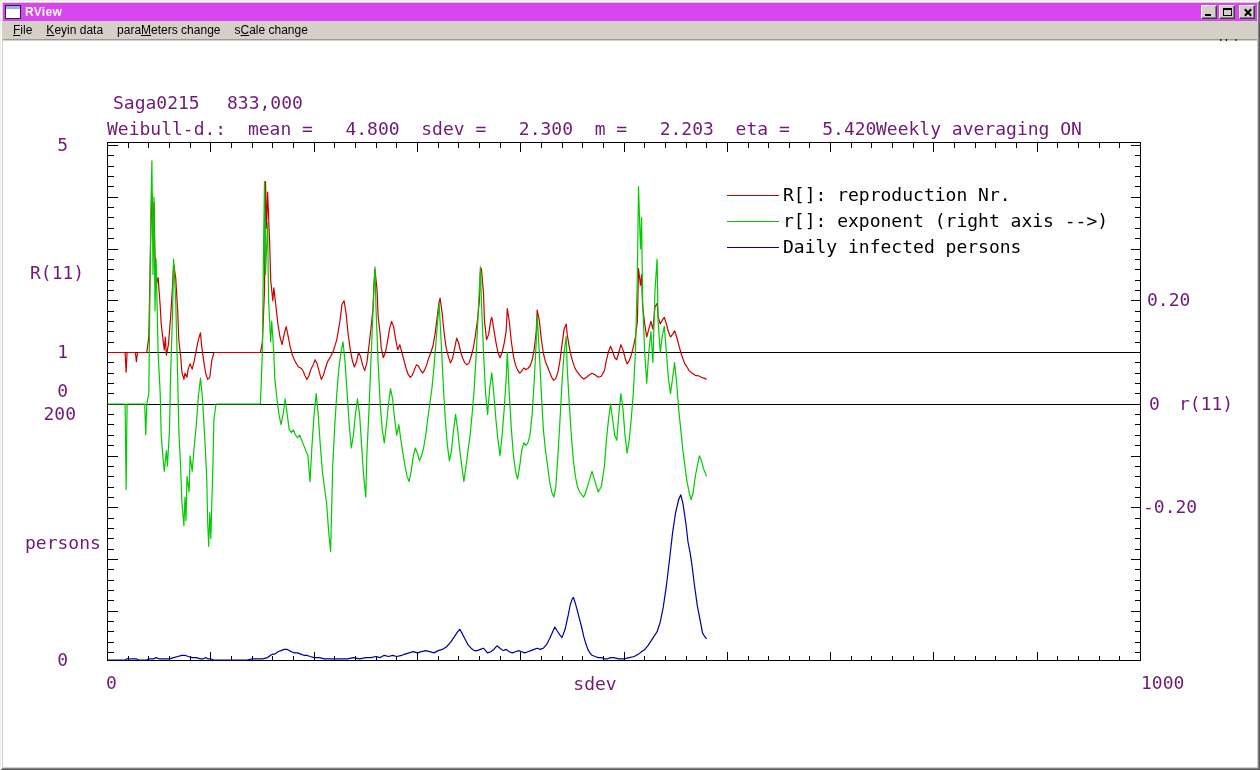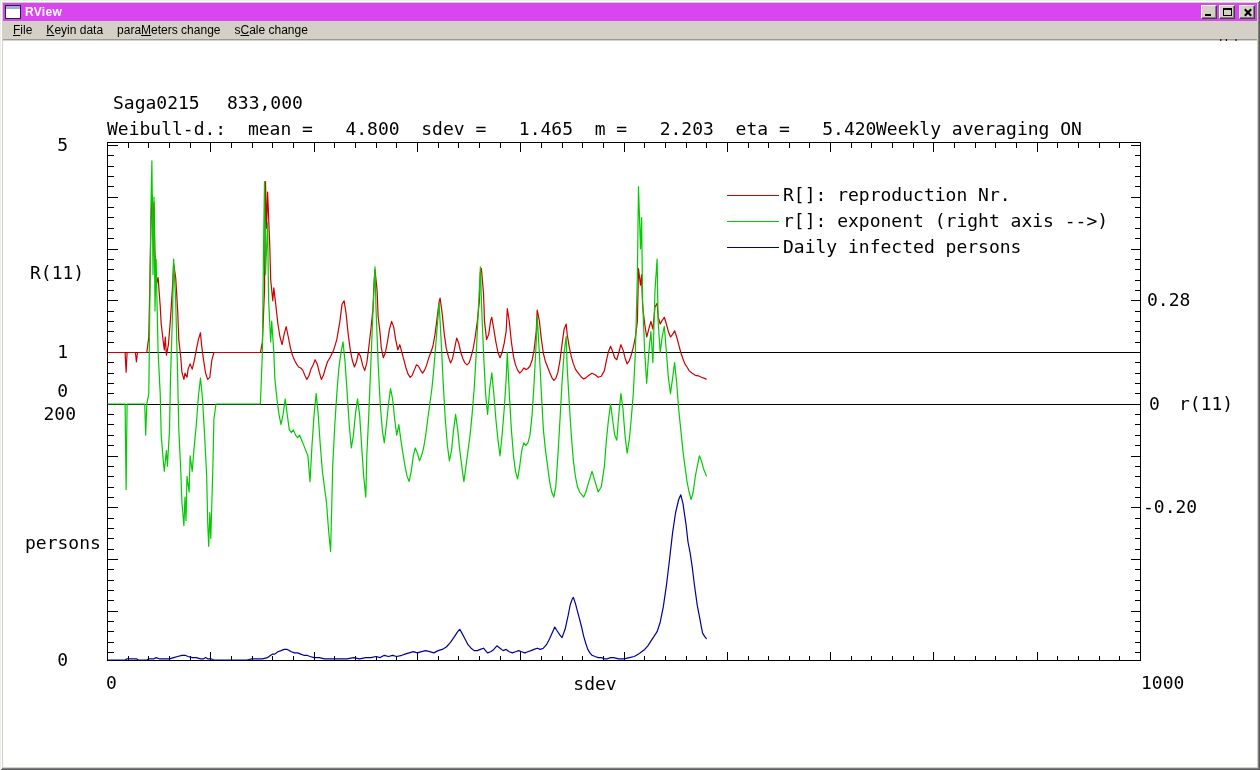--- a/index.html
+++ b/index.html
@@ -20,21 +20,21 @@
   .glyph-close{position:absolute;inset:0;}
   .glyph-close::before,.glyph-close::after{content:'';position:absolute;left:6.5px;top:2px;width:2px;height:9px;background:#000;}
   .glyph-close::before{transform:rotate(45deg);}
   .glyph-close::after{transform:rotate(-45deg);}
   .menubar{position:absolute;left:3px;top:21px;right:3px;height:19px;background:#d4d0c8;display:flex;align-items:center;
            font-size:12px;color:#000;border-bottom:1px solid #9a9a96;box-sizing:border-box;padding-left:3px;}
   .menu-item{padding:20px 7px;cursor:default;}
   .menu-item.help{margin-left:auto;margin-right:6px;margin-top:28px;}
   .client{position:absolute;left:3px;top:41px;right:3px;bottom:3px;background:#ffffff;}
   #plot-svg{position:absolute;left:0;top:0;width:1260px;height:770px;pointer-events:none;}
-  .chart-label{position:absolute;font-family:"DejaVu Sans Mono",monospace;font-size:18px;line-height:22px;color:#000000;white-space:pre;}
+  .chart-label{position:absolute;font-family:"DejaVu Sans Mono",monospace;font-size:18px;line-height:22px;color:#701a75;white-space:pre;}
   #lbl-dataset{left:113px;top:92px;}
   #lbl-pop{left:227px;top:92px;}
   #lbl-weibull{left:107px;top:118px;}
   #lbl-weekly{left:876px;top:118px;}
   #lbl-y5{left:0;top:134px;width:68px;text-align:right;}
   #lbl-R11{left:30px;top:262px;}
   #lbl-y1{left:0;top:341px;width:68px;text-align:right;}
   #lbl-y0{left:0;top:380px;width:68px;text-align:right;}
   #lbl-200{left:0;top:403px;width:76px;text-align:right;}
   #lbl-persons{left:25px;top:532px;}
@@ -89,32 +89,32 @@
       <path d="M107.5 145.50H117.5M1140.5 145.50H1130.5M107.5 155.85H113.5M1140.5 155.85H1134.5M107.5 166.20H113.5M1140.5 166.20H1134.5M107.5 176.55H113.5M1140.5 176.55H1134.5M107.5 186.90H113.5M1140.5 186.90H1134.5M107.5 197.25H117.5M1140.5 197.25H1130.5M107.5 207.60H113.5M1140.5 207.60H1134.5M107.5 217.95H113.5M1140.5 217.95H1134.5M107.5 228.30H113.5M1140.5 228.30H1134.5M107.5 238.65H113.5M1140.5 238.65H1134.5M107.5 249.00H117.5M1140.5 249.00H1130.5M107.5 259.35H113.5M1140.5 259.35H1134.5M107.5 269.70H113.5M1140.5 269.70H1134.5M107.5 280.05H113.5M1140.5 280.05H1134.5M107.5 290.40H113.5M1140.5 290.40H1134.5M107.5 300.75H117.5M1140.5 300.75H1130.5M107.5 311.10H113.5M1140.5 311.10H1134.5M107.5 321.45H113.5M1140.5 321.45H1134.5M107.5 331.80H113.5M1140.5 331.80H1134.5M107.5 342.15H113.5M1140.5 342.15H1134.5M107.5 352.50H117.5M1140.5 352.50H1130.5M107.5 362.85H113.5M1140.5 362.85H1134.5M107.5 373.20H113.5M1140.5 373.20H1134.5M107.5 383.55H113.5M1140.5 383.55H1134.5M107.5 393.90H113.5M1140.5 393.90H1134.5M107.5 404.25H117.5M1140.5 404.25H1130.5M107.5 414.60H113.5M1140.5 414.60H1134.5M107.5 424.95H113.5M1140.5 424.95H1134.5M107.5 435.30H113.5M1140.5 435.30H1134.5M107.5 445.65H113.5M1140.5 445.65H1134.5M107.5 456.00H117.5M1140.5 456.00H1130.5M107.5 466.35H113.5M1140.5 466.35H1134.5M107.5 476.70H113.5M1140.5 476.70H1134.5M107.5 487.05H113.5M1140.5 487.05H1134.5M107.5 497.40H113.5M1140.5 497.40H1134.5M107.5 507.75H117.5M1140.5 507.75H1130.5M107.5 518.10H113.5M1140.5 518.10H1134.5M107.5 528.45H113.5M1140.5 528.45H1134.5M107.5 538.80H113.5M1140.5 538.80H1134.5M107.5 549.15H113.5M1140.5 549.15H1134.5M107.5 559.50H117.5M1140.5 559.50H1130.5M107.5 569.85H113.5M1140.5 569.85H1134.5M107.5 580.20H113.5M1140.5 580.20H1134.5M107.5 590.55H113.5M1140.5 590.55H1134.5M107.5 600.90H113.5M1140.5 600.90H1134.5M107.5 611.25H117.5M1140.5 611.25H1130.5M107.5 621.60H113.5M1140.5 621.60H1134.5M107.5 631.95H113.5M1140.5 631.95H1134.5M107.5 642.30H113.5M1140.5 642.30H1134.5M107.5 652.65H113.5M1140.5 652.65H1134.5" stroke="#000000" fill="none" shape-rendering="crispEdges"></path>
       <line x1="107.5" y1="352.5" x2="1140.5" y2="352.5" stroke="#000000" shape-rendering="crispEdges"></line>
       <line x1="107.5" y1="404" x2="1140.5" y2="404" stroke="#000000" shape-rendering="crispEdges"></line>
       <polyline points="107.5,352.5 125.1,352.5 126.1,372.2 127.1,352.5 135.4,352.5 136.4,361.8 137.5,352.5 146.8,352.5 148.8,337.0 150.9,228.3 151.9,194.7 153.0,223.1 154.0,202.4 155.0,254.2 156.1,285.2 158.1,277.5 160.2,305.9 161.2,324.0 163.3,342.1 164.3,349.9 165.3,337.0 166.4,355.1 168.4,344.7 170.5,318.9 172.6,285.2 173.6,263.5 175.7,277.5 177.7,311.1 178.8,339.6 180.8,357.7 181.9,372.2 183.9,379.4 185.0,373.2 187.0,377.3 188.1,369.1 190.1,363.9 192.2,369.1 194.3,360.3 196.3,349.9 198.4,339.6 200.5,332.8 201.5,344.7 203.6,360.3 205.6,373.2 207.7,379.4 209.8,377.3 211.8,360.3 213.9,352.5 260.4,352.5 262.4,342.1 264.5,290.4 265.5,181.7 266.6,228.3 267.6,192.1 269.7,243.8 270.7,280.1 272.8,300.8 273.8,287.8 275.9,305.9 277.9,324.0 280.0,337.0 282.1,344.7 284.1,334.4 286.2,326.6 288.3,337.0 290.3,347.3 292.4,355.1 294.5,360.3 296.5,363.9 298.6,367.0 300.7,368.0 302.7,370.1 304.8,375.3 306.9,379.4 308.9,375.8 311.0,369.1 313.1,364.9 315.1,359.7 317.2,363.9 319.3,372.2 321.3,379.4 323.4,375.3 325.5,368.0 327.5,361.8 330.6,356.6 333.7,349.9 336.8,339.6 339.9,321.4 342.0,304.4 344.1,300.8 346.1,313.7 348.2,334.4 350.3,349.9 352.3,360.3 354.4,367.0 356.5,361.8 358.5,352.5 360.6,356.6 362.7,365.4 364.7,370.6 366.8,362.9 368.8,347.3 370.9,329.2 373.0,308.5 374.0,282.6 375.0,269.7 377.1,290.4 378.1,316.3 380.2,334.4 381.2,347.3 383.3,357.7 385.4,352.5 387.4,342.1 389.5,329.2 391.6,321.4 393.6,326.6 395.7,339.6 397.8,349.9 399.8,344.7 401.9,352.5 404.0,360.3 406.0,368.0 408.1,374.2 410.2,377.3 412.2,375.3 414.3,370.1 416.4,364.9 418.4,366.0 420.5,370.1 422.6,373.2 424.6,370.1 426.7,364.9 428.8,357.7 430.8,352.5 432.9,346.3 435.0,334.4 437.0,318.9 439.1,301.8 440.1,298.2 442.2,313.7 444.3,334.4 446.3,348.4 448.4,356.6 450.5,362.9 452.5,358.7 454.6,348.4 456.7,338.0 458.7,343.2 460.8,352.5 462.9,358.7 464.9,362.9 467.0,364.9 469.1,362.9 471.1,356.6 473.2,348.4 475.2,337.0 477.3,321.4 479.4,300.8 480.4,272.3 481.4,268.7 483.5,293.0 484.5,321.4 486.6,339.6 488.7,334.4 490.7,320.4 491.8,317.3 493.8,329.2 495.9,342.1 498.0,352.5 500.0,357.7 502.1,352.5 504.2,343.2 506.2,330.8 507.3,308.5 509.3,321.4 511.4,342.1 513.5,356.6 515.5,364.9 517.6,370.1 519.7,373.2 521.7,371.1 523.8,368.0 525.9,369.6 527.9,368.5 530.0,366.0 532.1,360.3 534.1,349.9 536.2,331.8 537.2,310.1 539.3,320.4 541.4,339.6 543.4,353.5 545.5,361.8 547.6,367.0 549.6,372.2 551.7,377.3 553.8,380.4 555.8,378.4 557.9,372.2 560.0,360.3 562.0,344.7 564.1,329.2 566.2,324.0 567.2,334.4 569.3,347.3 571.3,356.6 573.4,363.9 575.4,369.1 577.5,372.2 579.6,374.8 581.6,377.3 583.7,378.9 585.8,377.9 588.9,375.3 592.0,373.2 595.1,374.8 598.2,377.3 601.3,376.3 604.4,370.6 606.4,360.3 608.5,351.5 610.6,346.3 612.6,351.5 614.7,357.7 616.8,359.7 618.8,352.5 620.9,344.7 623.0,349.9 625.0,357.7 627.1,363.9 629.2,360.8 631.2,355.1 633.3,347.3 635.4,337.0 637.4,321.4 638.5,268.7 640.5,285.2 641.6,274.9 642.6,305.9 644.7,324.0 646.7,337.0 648.8,329.2 650.9,321.4 652.9,329.2 655.0,307.0 657.1,303.3 658.1,316.3 660.2,324.0 662.2,320.4 664.3,317.3 666.4,324.0 668.4,331.8 670.5,337.0 672.6,334.4 674.6,330.8 676.7,337.0 678.7,344.7 680.8,352.5 682.9,358.7 684.9,363.9 687.0,367.0 689.1,370.6 692.2,373.2 695.3,375.3 698.4,375.8 701.5,377.3 704.6,378.4 706.6,379.4" fill="none" stroke="#cc0000" stroke-width="1.2" stroke-linejoin="round"></polyline>
       <polyline points="107.5,404.0 125.1,404.0 126.1,489.4 127.1,404.0 144.7,404.0 145.7,435.1 146.8,404.0 148.8,393.6 150.9,207.3 151.9,160.8 153.0,274.6 154.0,197.0 155.0,310.9 156.1,259.1 158.1,352.3 160.2,393.6 161.2,435.1 163.3,460.9 164.3,471.3 166.4,450.6 167.4,466.1 169.5,429.9 170.5,378.1 172.6,310.9 173.6,259.1 175.7,300.5 177.7,378.1 178.8,429.9 180.8,471.3 181.9,502.3 183.9,525.6 185.0,497.1 186.0,520.4 187.0,476.4 189.1,492.0 190.1,455.8 192.2,471.3 194.3,445.4 196.3,424.7 198.4,396.2 200.5,378.1 202.5,398.8 204.6,435.1 206.7,476.4 207.7,523.0 208.7,546.3 209.8,512.7 210.8,538.5 212.9,466.1 213.9,419.5 216.0,404.0 260.4,404.0 262.4,352.3 263.5,248.8 264.5,181.5 265.5,274.6 267.6,222.9 268.6,300.5 270.7,341.9 271.7,321.2 273.8,352.3 274.8,378.1 276.9,398.8 279.0,414.4 281.0,424.7 283.1,414.4 285.2,398.8 287.2,414.4 289.3,429.9 291.4,432.5 293.4,429.9 295.5,435.1 297.6,437.6 299.6,435.1 301.7,440.2 303.8,445.4 305.8,450.6 307.9,455.8 310.0,481.6 312.0,445.4 314.1,414.4 316.2,393.6 318.2,414.4 320.3,445.4 322.4,471.3 324.4,486.8 326.5,502.3 328.6,530.8 330.6,551.5 331.7,507.5 332.7,466.1 334.8,424.7 336.8,393.6 338.9,367.8 341.0,352.3 343.0,341.9 345.1,362.6 347.2,393.6 349.2,424.7 351.3,448.0 353.4,435.1 355.4,414.4 357.5,398.8 359.6,414.4 361.6,445.4 363.7,476.4 365.8,497.1 366.8,455.8 368.8,414.4 370.9,362.6 373.0,310.9 375.0,266.9 376.1,310.9 378.1,362.6 380.2,404.0 382.3,429.9 384.3,442.8 386.4,424.7 388.5,404.0 390.5,388.5 392.6,398.8 394.7,419.5 396.7,435.1 398.8,424.7 400.9,440.2 402.9,453.2 405.0,466.1 407.1,476.4 409.1,481.6 411.2,471.3 413.3,455.8 415.3,448.0 417.4,453.2 419.5,460.9 421.5,455.8 423.6,448.0 425.7,435.1 427.7,419.5 429.8,404.0 431.9,388.5 433.9,367.8 436.0,341.9 438.1,316.0 439.1,303.1 441.2,341.9 443.2,383.3 445.3,419.5 447.4,445.4 449.4,460.9 451.5,450.6 453.6,429.9 455.6,414.4 457.7,429.9 459.8,450.6 461.8,466.1 463.9,481.6 466.0,466.1 468.0,450.6 470.1,435.1 472.1,414.4 474.2,388.5 476.3,352.3 478.3,310.9 480.4,266.9 481.4,300.5 483.5,352.3 485.6,393.6 487.6,414.4 489.7,388.5 491.8,372.9 493.8,393.6 495.9,419.5 498.0,440.2 500.0,455.8 502.1,435.1 504.2,409.2 506.2,378.1 507.3,352.3 509.3,393.6 511.4,429.9 513.5,455.8 515.5,471.3 517.6,479.0 519.7,466.1 521.7,450.6 523.8,442.8 525.9,445.4 527.9,442.8 530.0,435.1 532.1,414.4 534.1,383.3 536.2,341.9 537.2,316.0 539.3,352.3 541.4,393.6 543.4,429.9 545.5,450.6 547.6,466.1 549.6,481.6 551.7,492.0 553.8,497.1 555.8,486.8 557.9,455.8 560.0,419.5 562.0,383.3 564.1,352.3 566.2,336.7 567.2,367.8 569.3,404.0 571.3,435.1 573.4,460.9 575.4,476.4 577.5,486.8 579.6,492.0 581.6,494.6 583.7,497.1 585.8,492.0 588.9,481.6 592.0,471.3 595.1,481.6 598.2,492.0 601.3,486.8 604.4,466.1 606.4,440.2 608.5,419.5 610.6,404.0 612.6,419.5 614.7,435.1 616.8,440.2 618.8,414.4 620.9,393.6 623.0,409.2 625.0,435.1 627.1,453.2 629.2,440.2 631.2,419.5 633.3,393.6 635.4,352.3 637.4,274.6 638.5,186.7 640.5,248.8 641.6,217.7 642.6,300.5 644.7,352.3 646.7,383.3 648.8,352.3 650.9,331.6 652.9,362.6 655.0,290.1 657.1,259.1 658.1,321.2 660.2,352.3 662.2,336.7 664.3,326.4 666.4,352.3 668.4,378.1 670.5,393.6 672.6,378.1 674.6,362.6 676.7,383.3 678.7,409.2 680.8,429.9 682.9,450.6 684.9,466.1 687.0,481.6 689.1,492.0 691.1,499.7 693.2,492.0 695.3,476.4 697.3,466.1 699.4,455.8 701.5,460.9 703.5,468.7 705.6,473.9 706.6,476.4" fill="none" stroke="#00cc00" stroke-width="1.2" stroke-linejoin="round"></polyline>
       <polyline points="107.5,660.0 125.1,660.0 127.1,658.8 136.4,658.8 138.5,660.0 146.8,660.0 148.8,658.8 154.0,658.8 156.1,657.6 159.2,658.8 164.3,658.8 169.5,658.8 173.6,657.6 177.7,656.5 181.9,655.3 185.0,655.3 188.1,656.5 192.2,657.6 196.3,657.6 200.5,658.8 203.6,658.8 205.6,657.6 207.7,658.8 210.8,658.8 213.9,660.0 247.0,660.0 252.1,658.8 257.3,658.8 262.4,658.8 267.6,657.6 270.7,655.3 272.8,654.1 274.8,654.1 277.9,651.7 281.0,650.6 284.1,649.4 287.2,649.4 289.3,650.6 291.4,651.7 294.5,652.9 297.6,652.9 300.7,654.1 303.8,655.3 306.9,655.3 310.0,656.5 314.1,657.6 319.3,657.6 324.4,658.8 329.6,658.8 334.8,658.8 341.0,658.8 347.2,658.8 353.4,657.6 359.6,658.8 365.8,657.6 370.9,657.6 376.1,656.5 380.2,657.6 384.3,655.3 388.5,656.5 392.6,655.3 396.7,656.5 401.9,655.3 405.0,654.1 409.1,652.9 413.3,651.7 417.4,652.9 421.5,651.7 425.7,650.6 429.8,651.7 433.9,652.9 438.1,650.6 442.2,649.4 446.3,647.0 450.5,642.3 454.6,636.4 457.7,631.7 459.8,629.3 461.8,632.9 464.9,638.8 468.0,644.7 471.1,648.2 474.2,650.6 477.3,650.6 480.4,649.4 483.5,648.2 485.6,650.6 487.6,652.9 490.7,651.7 493.8,649.4 496.9,645.8 500.0,648.2 503.1,650.6 506.2,649.4 509.3,651.7 512.4,652.9 515.5,651.7 518.6,650.6 521.7,651.7 524.8,652.9 527.9,651.7 531.0,650.6 534.1,649.4 537.2,648.2 540.3,649.4 543.4,648.2 546.5,644.7 549.6,638.8 552.7,631.7 554.8,627.0 556.9,630.5 560.0,635.2 562.0,637.6 565.1,629.3 568.2,615.2 570.3,604.5 572.4,598.6 573.4,597.5 575.4,603.4 578.5,615.2 581.6,627.0 583.7,636.4 585.8,643.5 587.8,649.4 589.9,652.9 592.0,655.3 595.1,656.5 598.2,657.6 601.3,657.6 604.4,658.8 607.5,658.8 610.6,657.6 613.7,657.6 618.8,658.8 624.0,658.8 629.2,657.6 634.3,656.5 638.5,654.1 641.6,651.7 644.7,649.4 647.8,645.8 650.9,641.1 654.0,636.4 657.1,631.7 660.2,622.2 663.3,606.9 666.4,585.7 669.5,559.7 672.6,532.6 675.6,512.5 678.7,499.5 680.8,494.8 682.9,503.1 686.0,524.3 688.0,542.0 690.1,552.6 692.2,566.8 694.2,583.3 697.3,605.7 699.4,616.3 702.5,632.9 704.6,636.4 706.6,638.8" fill="none" stroke="#000099" stroke-width="1.2" stroke-linejoin="round"></polyline>
     </svg>
 
   <div class="chart-label" id="lbl-dataset">Saga0215</div>
   <div class="chart-label" id="lbl-pop">833,000</div>
-  <div class="chart-label" id="lbl-weibull">Weibull-d.:  mean =   4.800  sdev =   1.465  m =   2.203  eta =   5.420</div>
+  <div class="chart-label" id="lbl-weibull">Weibull-d.:  mean =   4.800  sdev =   2.300  m =   2.203  eta =   5.420</div>
   <div class="chart-label" id="lbl-weekly">Weekly averaging ON</div>
 
   <div class="chart-label" id="lbl-y5">5</div>
   <div class="chart-label" id="lbl-R11">R(11)</div>
   <div class="chart-label" id="lbl-y1">1</div>
   <div class="chart-label" id="lbl-y0">0</div>
   <div class="chart-label" id="lbl-200">200</div>
   <div class="chart-label" id="lbl-persons">persons</div>
   <div class="chart-label" id="lbl-p0">0</div>
 
-  <div class="chart-label" id="lbl-r020">0.28</div>
+  <div class="chart-label" id="lbl-r020">0.20</div>
   <div class="chart-label" id="lbl-r0">0</div>
   <div class="chart-label" id="lbl-rname">r(11)</div>
   <div class="chart-label" id="lbl-rm020">-0.20</div>
 
   <div class="chart-label" id="lbl-x0">0</div>
   <div class="chart-label" id="lbl-days">sdev</div>
   <div class="chart-label" id="lbl-x1000">1000</div>
 
   <div class="legend-row" id="legend-row-0">
     <span class="legend-line" style="border-top-color: rgb(204, 0, 0);"></span>

